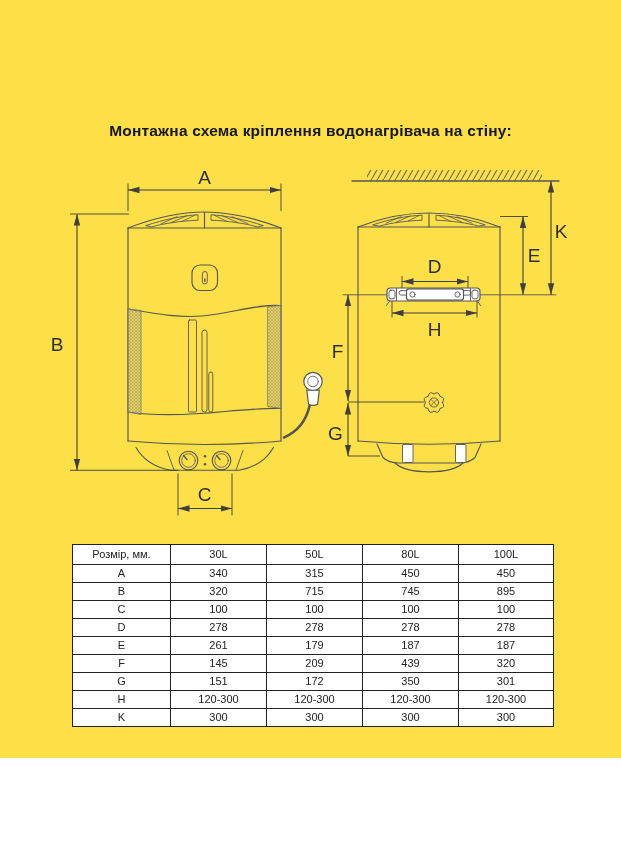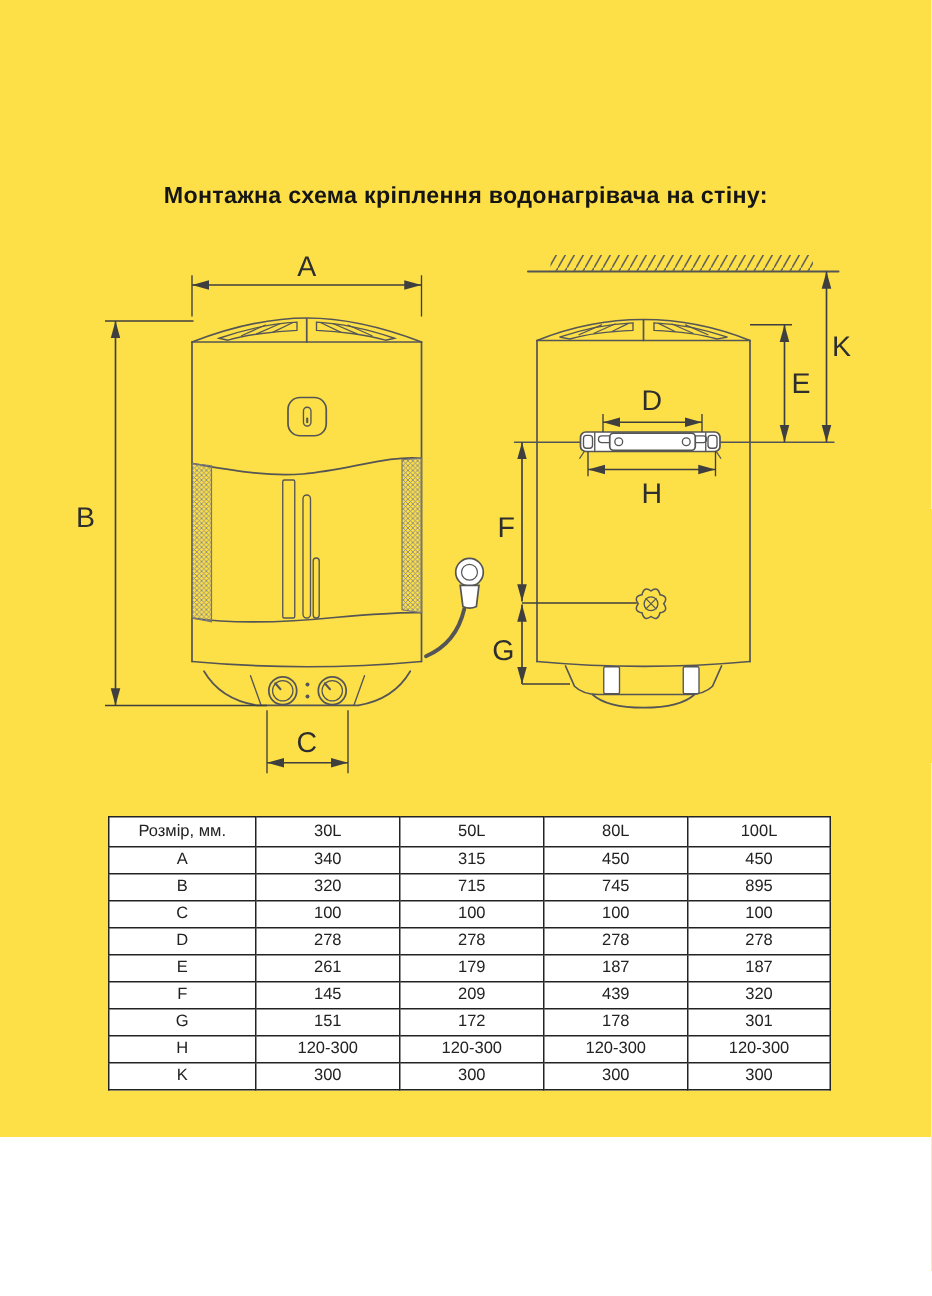--- a/index.html
+++ b/index.html
@@ -245,21 +245,21 @@
         <td>F</td>
         <td>145</td>
         <td>209</td>
         <td>439</td>
         <td>320</td>
       </tr>
       <tr>
         <td>G</td>
         <td>151</td>
         <td>172</td>
-        <td>178</td>
+        <td>350</td>
         <td>301</td>
       </tr>
       <tr>
         <td>H</td>
         <td>120-300</td>
         <td>120-300</td>
         <td>120-300</td>
         <td>120-300</td>
       </tr>
       <tr>

